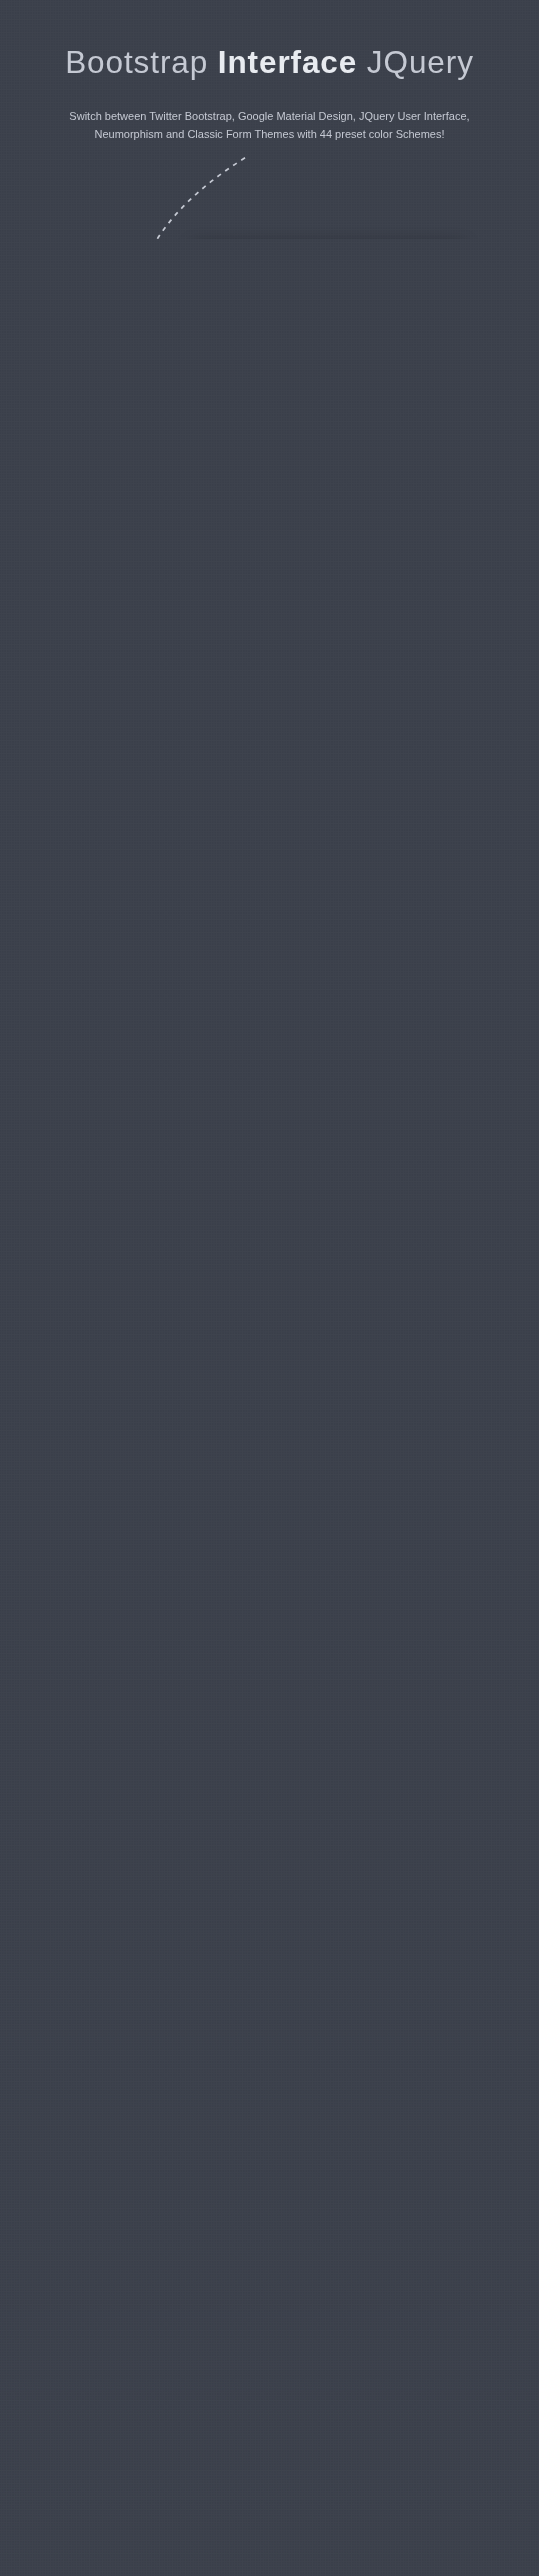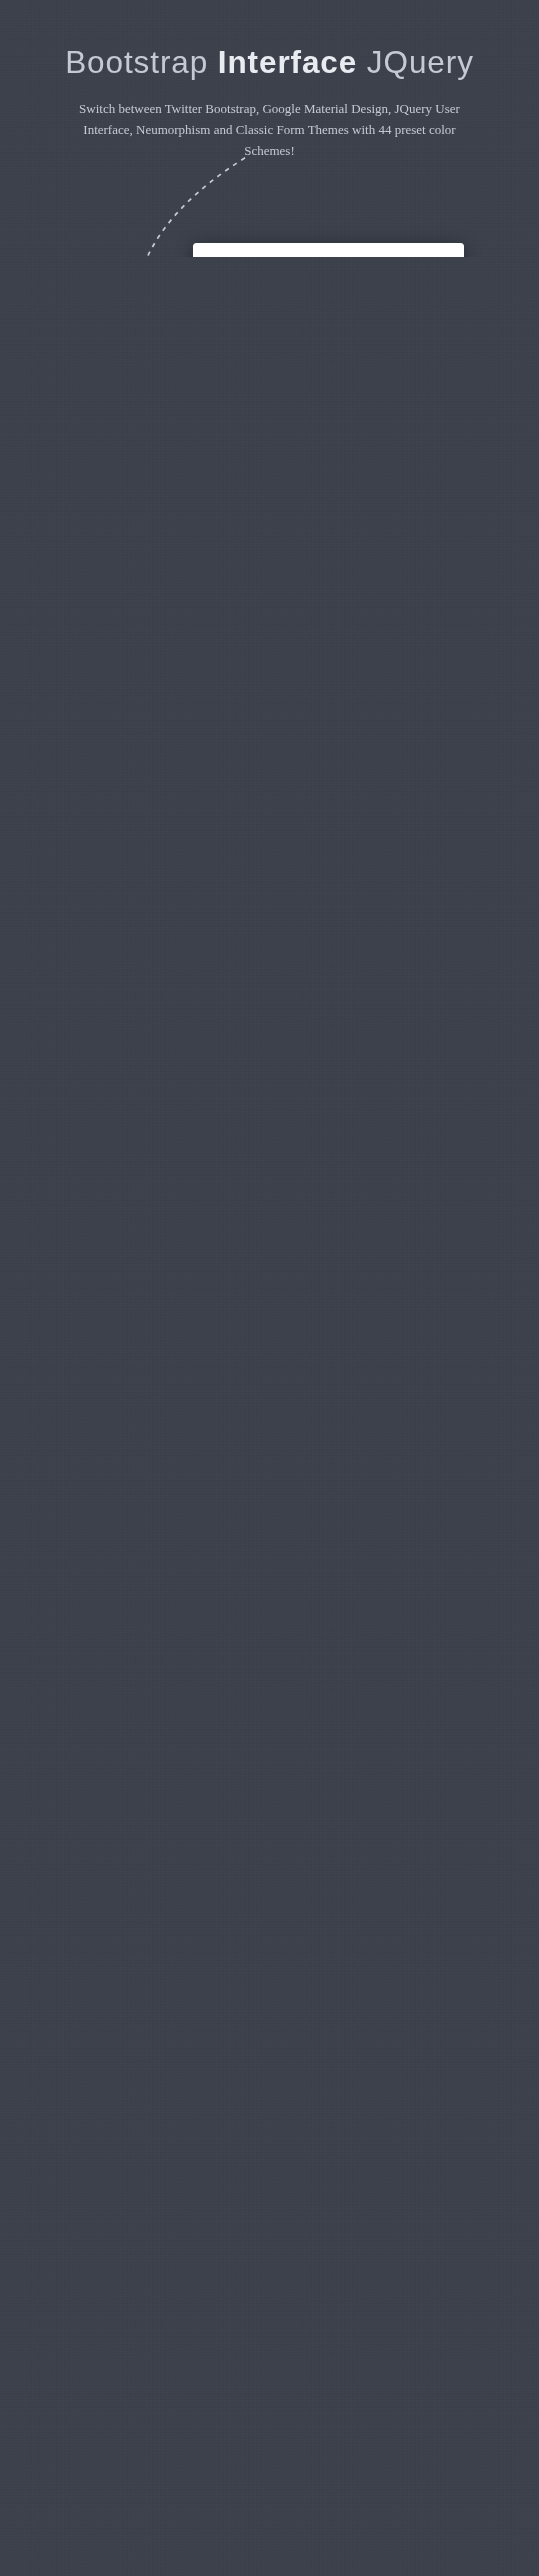--- a/index.html
+++ b/index.html
@@ -8,21 +8,21 @@
   background: #3a3f4a;
   background-image: radial-gradient(rgba(255,255,255,0.02) 0.9px, transparent 0.9px);
   background-size: 2.6px 2.6px;
   font-family: -apple-system, BlinkMacSystemFont, "Segoe UI", Arial, sans-serif;
   position: relative;
   padding-bottom: 70px;
 }
 .hero { text-align: center; padding: 44px 35px 26px; }
 .hero h1 { color: #c5c9d3; font-weight: 300; font-size: 31.5px; letter-spacing: 0.9px; }
 .hero h1 .bold { font-weight: 700; color: #e8ebf0; }
-.hero p { color: #c5c9d3; font-size: 13px; margin-top: 18px; line-height: 1.6; max-width: 403px; margin-left: auto; margin-right: auto; font-family: Liberation Serif, serif; }
+.hero p { color: #c5c9d3; font-size: 11px; margin-top: 27px; line-height: 1.6; max-width: 403px; margin-left: auto; margin-right: auto; }
 .connector { position: absolute; pointer-events: none; }
 .label-tag { position: absolute; color: #c5c9d3; font-style: italic; font-family: Georgia, serif; font-size: 14px; white-space: nowrap; }
 .label-tag .accent { font-weight: 700; }
 
 
 .card { position: absolute; background: #fff; border-radius: 3.5px; box-shadow: 0 3.5px 17.5px rgba(0,0,0,0.4); }
 .card-title { font-size: 14px; color: #555; padding: 12.3px 14px 8.8px; }
 .field-label { font-size: 9.6px; color: #888; margin: 7px 14px 3.5px; }
 .input-row { display: flex; align-items: center; margin: 0 14px; border: 0.9px solid #ddd; background: #fafafa; }
 .input-row .icon { width: 24.5px; display: flex; align-items: center; justify-content: center; color: #666; font-size: 12.3px; }

